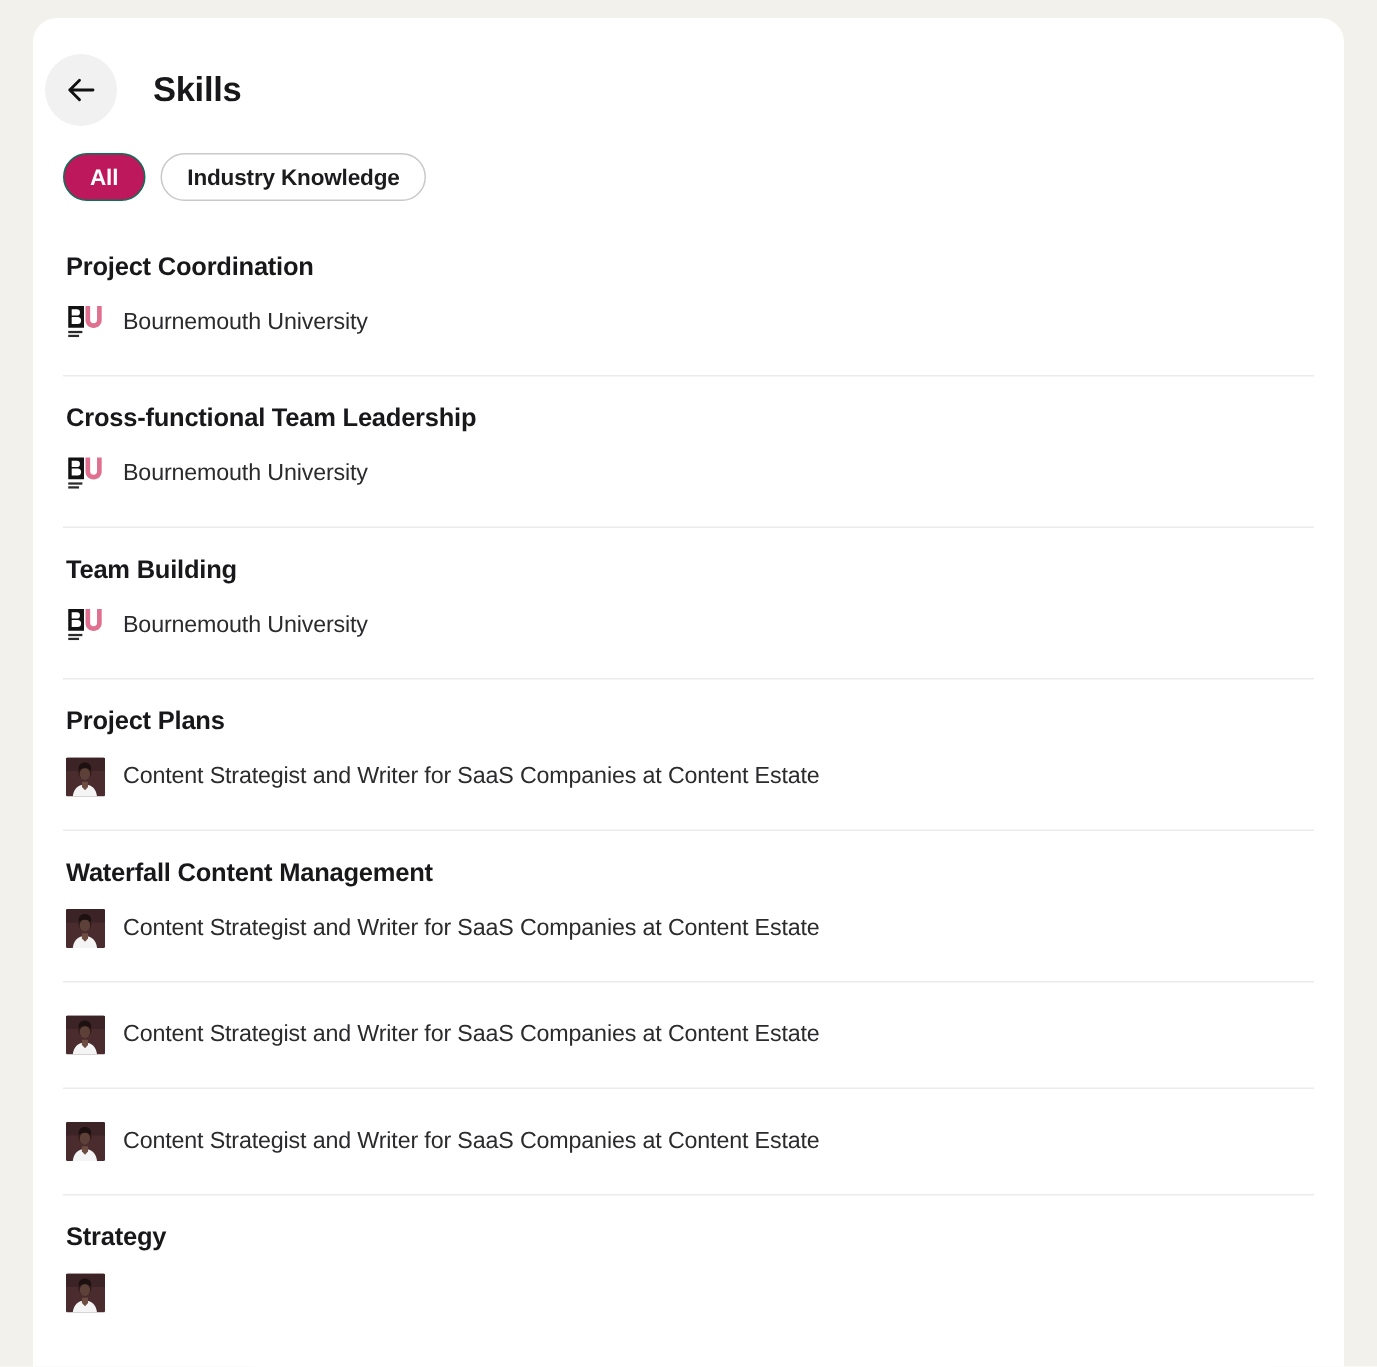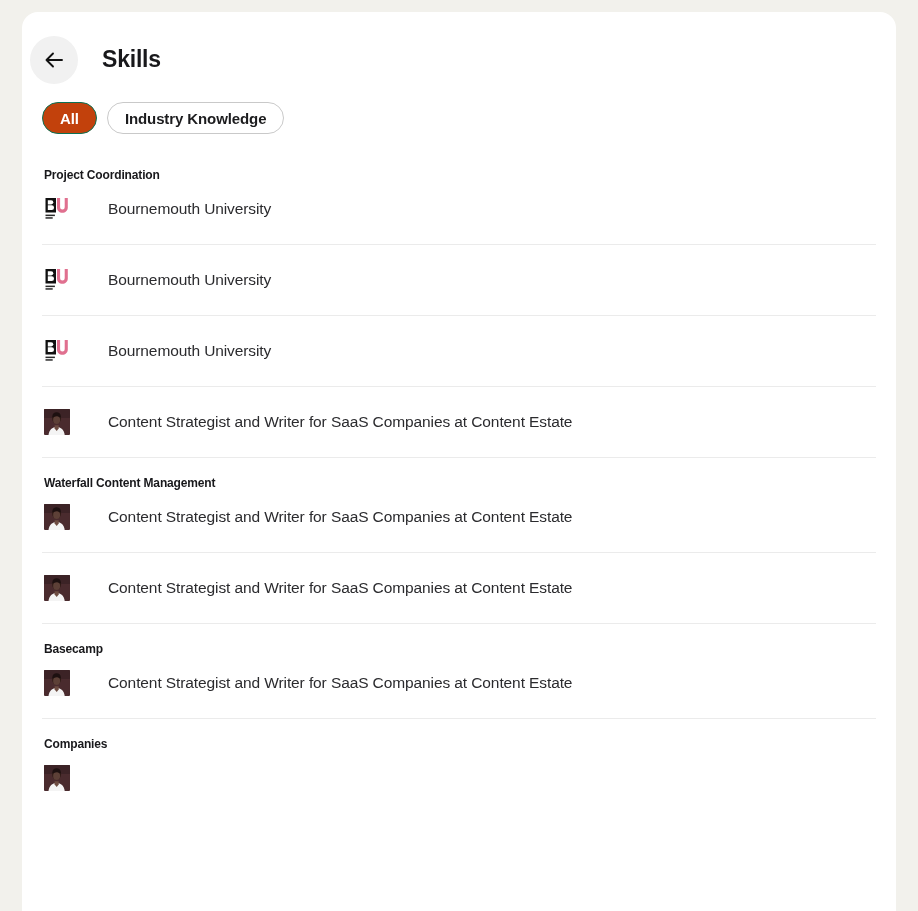--- a/index.html
+++ b/index.html
@@ -87,51 +87,50 @@
   }
 
   .pill.inactive {
     background: #ffffff;
     border: 1px solid #c9c9c9;
     color: #1c1c1e;
     text-align: center;
   }
 
   .pill.active {
-    background: #c2410c;
+    background: #be185d;
     border: 1px solid #0a7155;
     color: #ffffff;
   }
 
   
   .list {
     padding: 0 20px 0 20px;
     margin-top: 16px;
   }
 
   .skill-row {
     padding: 8px 0 22px 0;
     border-bottom: 1px solid #ebebeb;
   }
   .skill-row:last-child { border-bottom: none; }
 
   .skill-name {
-    font-size: 12px;
+    font-size: 17px;
     font-weight: bold;
     color: #18181b;
     letter-spacing: -0.15px;
     padding: 10px 0 0 2px;
   }
 
   .skill-source {
     display: flex;
     align-items: center;
     margin-top: 14px;
     padding-left: 2px;
-    gap: 26px;
   }
 
   .src-label {
     font-size: 15.5px;
     color: #2b2b2e;
     margin-left: 12px;
     letter-spacing: -0.1px;
   }
 
   
@@ -187,48 +186,51 @@
               <path d="M3.8 4.2h3.4a2.1 2.1 0 0 1 0 4.2H3.8z" fill="#ffffff"></path>
               <path d="M3.8 9.3h3.9a2.35 2.35 0 0 1 0 4.7H3.8z" fill="#ffffff"></path>
               <path d="M13 2h3.1v9.2a2.3 2.3 0 0 0 4.6 0V2h3.1v9.4c0 3.1-2.4 5.3-5.4 5.3s-5.4-2.2-5.4-5.3z" fill="#e0708f"></path>
               <rect x="1.5" y="18.6" width="9.4" height="1.5" fill="#2a2a2a"></rect>
               <rect x="1.5" y="21.2" width="7.2" height="1.5" fill="#2a2a2a"></rect>
             </svg>
             <span class="src-label">Bournemouth University</span>
           </div>
         </div>
         <div class="skill-row">
+          <div class="skill-name">Cross-functional Team Leadership</div>
           <div class="skill-source">
             <svg class="logo-box" viewBox="0 0 26 26">
               <rect x="0" y="0" width="26" height="26" fill="#ffffff"></rect>
               <rect x="1.5" y="2" width="10.5" height="14.5" fill="#111111"></rect>
               <path d="M3.8 4.2h3.4a2.1 2.1 0 0 1 0 4.2H3.8z" fill="#ffffff"></path>
               <path d="M3.8 9.3h3.9a2.35 2.35 0 0 1 0 4.7H3.8z" fill="#ffffff"></path>
               <path d="M13 2h3.1v9.2a2.3 2.3 0 0 0 4.6 0V2h3.1v9.4c0 3.1-2.4 5.3-5.4 5.3s-5.4-2.2-5.4-5.3z" fill="#e0708f"></path>
               <rect x="1.5" y="18.6" width="9.4" height="1.5" fill="#2a2a2a"></rect>
               <rect x="1.5" y="21.2" width="7.2" height="1.5" fill="#2a2a2a"></rect>
             </svg>
             <span class="src-label">Bournemouth University</span>
           </div>
         </div>
         <div class="skill-row">
+          <div class="skill-name">Team Building</div>
           <div class="skill-source">
             <svg class="logo-box" viewBox="0 0 26 26">
               <rect x="0" y="0" width="26" height="26" fill="#ffffff"></rect>
               <rect x="1.5" y="2" width="10.5" height="14.5" fill="#111111"></rect>
               <path d="M3.8 4.2h3.4a2.1 2.1 0 0 1 0 4.2H3.8z" fill="#ffffff"></path>
               <path d="M3.8 9.3h3.9a2.35 2.35 0 0 1 0 4.7H3.8z" fill="#ffffff"></path>
               <path d="M13 2h3.1v9.2a2.3 2.3 0 0 0 4.6 0V2h3.1v9.4c0 3.1-2.4 5.3-5.4 5.3s-5.4-2.2-5.4-5.3z" fill="#e0708f"></path>
               <rect x="1.5" y="18.6" width="9.4" height="1.5" fill="#2a2a2a"></rect>
               <rect x="1.5" y="21.2" width="7.2" height="1.5" fill="#2a2a2a"></rect>
             </svg>
             <span class="src-label">Bournemouth University</span>
           </div>
         </div>
         <div class="skill-row">
+          <div class="skill-name">Project Plans</div>
           <div class="skill-source">
             <svg class="avatar-box" viewBox="0 0 26 26">
               <rect width="26" height="26" fill="#4a2b2e"></rect>
               <rect x="0" y="0" width="26" height="9" fill="#3c2326"></rect>
               <ellipse cx="12.6" cy="9.6" rx="4.4" ry="5" fill="#2f1b16"></ellipse>
               <ellipse cx="12.6" cy="11" rx="3.5" ry="4.1" fill="#5d4037"></ellipse>
               <path d="M8.4 7.2c0-2.4 1.9-3.9 4.2-3.9s4.2 1.5 4.2 3.9c0 .7-.3 1.3-.6 1.3-.5 0-.6-1.3-3.6-1.3-2.6 0-3.6 1.3-3.7 1.3-.3 0-.5-.6-.5-1.3z" fill="#1d1010"></path>
               <path d="M4.5 26c.6-5.2 3.8-8 8.1-8s7.5 2.8 8.1 8z" fill="#f4f4f4"></path>
               <path d="M10.6 16.2h4.1v3.4l-2 2.3-2.1-2.3z" fill="#6d4c41"></path>
             </svg>
@@ -258,36 +260,35 @@
               <ellipse cx="12.6" cy="9.6" rx="4.4" ry="5" fill="#2f1b16"></ellipse>
               <ellipse cx="12.6" cy="11" rx="3.5" ry="4.1" fill="#5d4037"></ellipse>
               <path d="M8.4 7.2c0-2.4 1.9-3.9 4.2-3.9s4.2 1.5 4.2 3.9c0 .7-.3 1.3-.6 1.3-.5 0-.6-1.3-3.6-1.3-2.6 0-3.6 1.3-3.7 1.3-.3 0-.5-.6-.5-1.3z" fill="#1d1010"></path>
               <path d="M4.5 26c.6-5.2 3.8-8 8.1-8s7.5 2.8 8.1 8z" fill="#f4f4f4"></path>
               <path d="M10.6 16.2h4.1v3.4l-2 2.3-2.1-2.3z" fill="#6d4c41"></path>
             </svg>
             <span class="src-label">Content Strategist and Writer for SaaS Companies at Content Estate</span>
           </div>
         </div>
         <div class="skill-row">
-          <div class="skill-name">Basecamp</div>
           <div class="skill-source">
             <svg class="avatar-box" viewBox="0 0 26 26">
               <rect width="26" height="26" fill="#4a2b2e"></rect>
               <rect x="0" y="0" width="26" height="9" fill="#3c2326"></rect>
               <ellipse cx="12.6" cy="9.6" rx="4.4" ry="5" fill="#2f1b16"></ellipse>
               <ellipse cx="12.6" cy="11" rx="3.5" ry="4.1" fill="#5d4037"></ellipse>
               <path d="M8.4 7.2c0-2.4 1.9-3.9 4.2-3.9s4.2 1.5 4.2 3.9c0 .7-.3 1.3-.6 1.3-.5 0-.6-1.3-3.6-1.3-2.6 0-3.6 1.3-3.7 1.3-.3 0-.5-.6-.5-1.3z" fill="#1d1010"></path>
               <path d="M4.5 26c.6-5.2 3.8-8 8.1-8s7.5 2.8 8.1 8z" fill="#f4f4f4"></path>
               <path d="M10.6 16.2h4.1v3.4l-2 2.3-2.1-2.3z" fill="#6d4c41"></path>
             </svg>
             <span class="src-label">Content Strategist and Writer for SaaS Companies at Content Estate</span>
           </div>
         </div>
         <div class="skill-row">
-          <div class="skill-name">Companies</div>
+          <div class="skill-name">Strategy</div>
           <div class="skill-source">
             <svg class="avatar-box" viewBox="0 0 26 26">
               <rect width="26" height="26" fill="#4a2b2e"></rect>
               <rect x="0" y="0" width="26" height="9" fill="#3c2326"></rect>
               <ellipse cx="12.6" cy="9.6" rx="4.4" ry="5" fill="#2f1b16"></ellipse>
               <ellipse cx="12.6" cy="11" rx="3.5" ry="4.1" fill="#5d4037"></ellipse>
               <path d="M8.4 7.2c0-2.4 1.9-3.9 4.2-3.9s4.2 1.5 4.2 3.9c0 .7-.3 1.3-.6 1.3-.5 0-.6-1.3-3.6-1.3-2.6 0-3.6 1.3-3.7 1.3-.3 0-.5-.6-.5-1.3z" fill="#1d1010"></path>
               <path d="M4.5 26c.6-5.2 3.8-8 8.1-8s7.5 2.8 8.1 8z" fill="#f4f4f4"></path>
               <path d="M10.6 16.2h4.1v3.4l-2 2.3-2.1-2.3z" fill="#6d4c41"></path>
             </svg>

